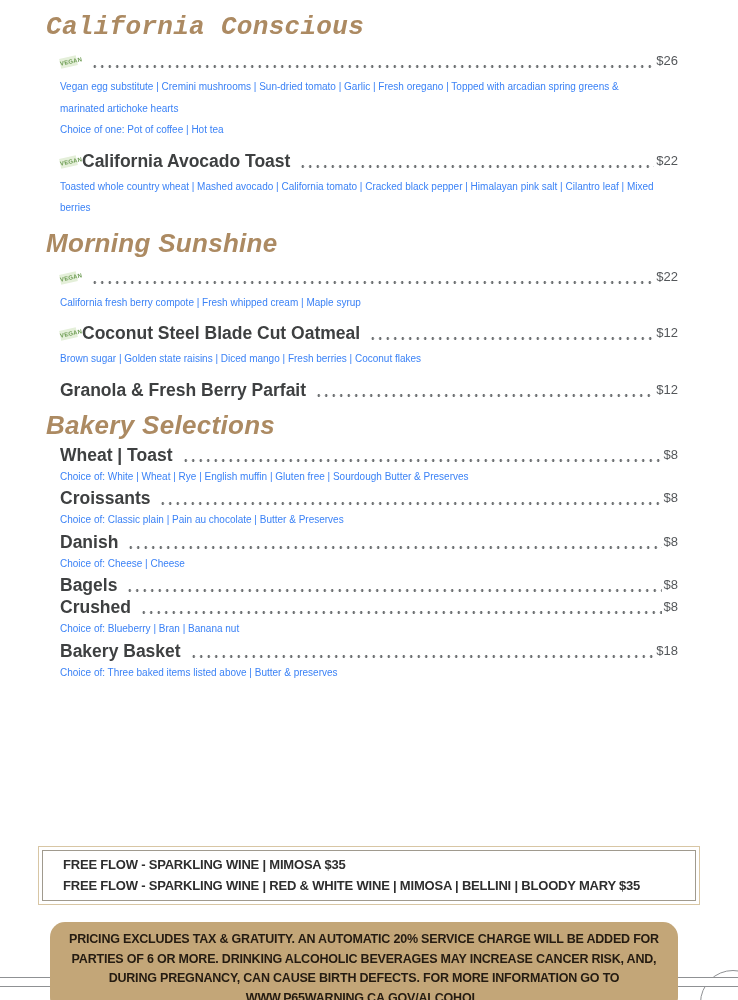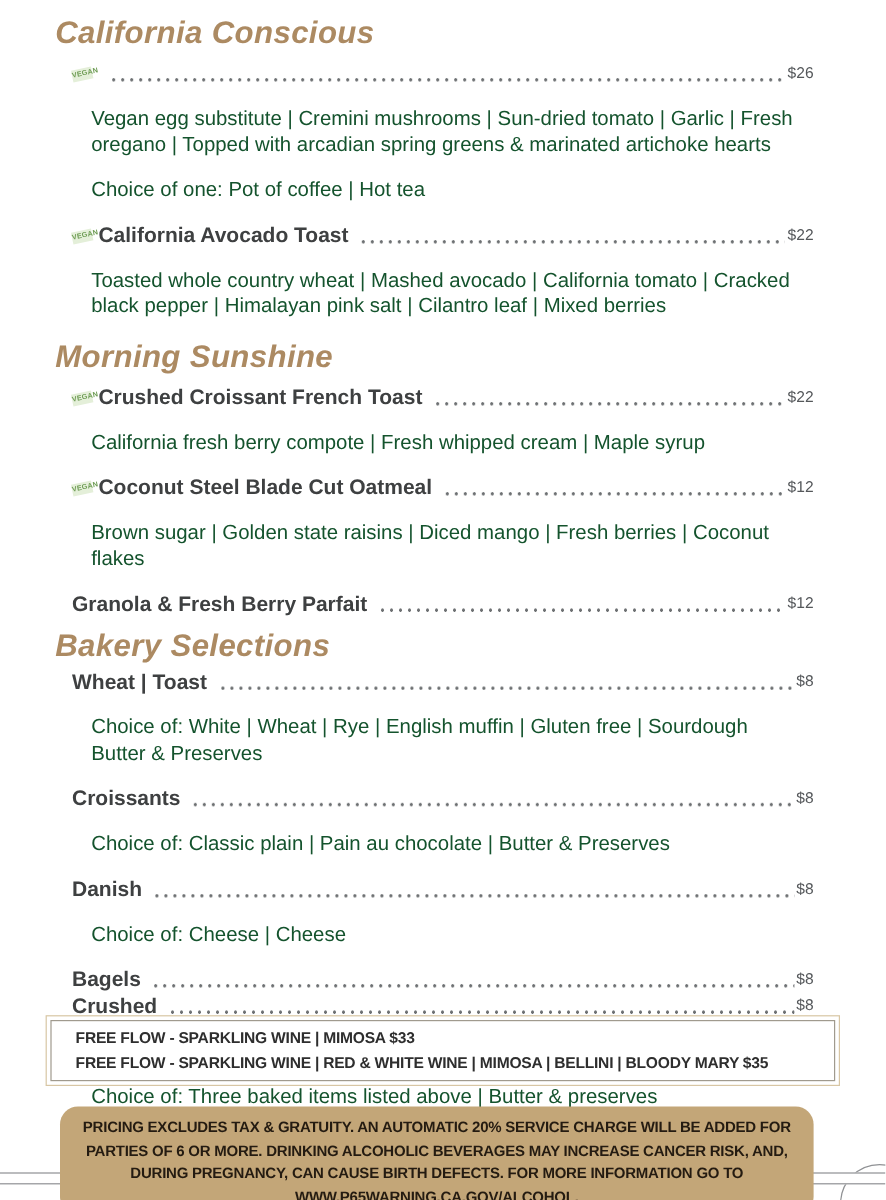--- a/index.html
+++ b/index.html
@@ -18,21 +18,21 @@
   
   .section-title {
     font-style: italic;
     font-weight: 600;
     font-size: 26px;
     line-height: 30px;
     letter-spacing: 0.3px;
     color: #ac8a62;
     margin: 8px 0 8px -14px;
   }
-  #sections > section:first-child .section-title { margin-top: 0; }
+  #sections > section:first-child .section-title { margin-top: 0; font-family: Liberation Mono, monospace; }
   #sections > section:nth-child(3) .section-title { margin-bottom: 4px; }
 
   .item { margin: 0 0 9px 0; }
   #sections > section:nth-child(3) .item { margin-bottom: 0; }
 
   .item-head {
     display: flex;
     align-items: flex-end;
     height: 22px;
     margin-bottom: 4px;
@@ -70,24 +70,24 @@
     font-weight: 700;
     line-height: 10px;
     text-align: center;
     letter-spacing: 0.2px;
     transform: rotate(-12deg);
     flex: 0 0 auto;
   }
   .item.has-vegan .vegan { display: inline-block; }
 
   .item-desc p {
-    margin: 16px;
-    font-size: 17px;
+    margin: 0;
+    font-size: 10px;
     line-height: 21.5px;
-    color: #14532d;
+    color: #3b82f6;
     max-width: 596px;
   }
 
   
   .free-flow {
     position: absolute;
     left: 38px;
     right: 38px;
     top: 846px;
     border: 1px solid #d8c6a4;
@@ -187,21 +187,20 @@
   </article>
 </div>
   </section>
 
   <section class="menu-section">
     <h2 class="section-title">Morning Sunshine</h2>
     <div class="items">
   <article class="item has-vegan">
     <div class="item-head">
       <span class="vegan">VEGAN</span>
-      <span class="item-name">Crushed Croissant French Toast</span>
       <span class="leader"></span>
       <span class="item-price">$22</span>
     </div>
     <div class="item-desc">
               <p>California fresh berry compote | Fresh whipped cream | Maple syrup</p>
             </div>
   </article>
 
   <article class="item has-vegan">
     <div class="item-head">
@@ -280,31 +279,37 @@
       <span class="item-name">Crushed</span>
       <span class="leader"></span>
       <span class="item-price">$8</span>
     </div>
     <div class="item-desc">
               <p>Choice of: Blueberry | Bran | Banana nut</p>
             </div>
   </article>
 
   <article class="item">
+    <div class="item-head">
+
+      <span class="item-name">Bakery Basket</span>
+      <span class="leader"></span>
+      <span class="item-price">$18</span>
+    </div>
     <div class="item-desc">
               <p>Choice of: Three baked items listed above | Butter &amp; preserves</p>
             </div>
   </article>
 </div>
   </section>
 </div>
 
   <aside class="free-flow">
     <div class="free-flow-inner">
-      <div class="ff-line">FREE FLOW - SPARKLING WINE | MIMOSA $33</div>
+      <div class="ff-line">FREE FLOW - SPARKLING WINE | MIMOSA $35</div>
       <div class="ff-line">FREE FLOW - SPARKLING WINE | RED &amp; WHITE WINE | MIMOSA | BELLINI | BLOODY MARY $35</div>
     </div>
   </aside>
 
   <div class="ribbon-arc"></div>
   <div class="ribbon-bar"></div>
 
   <aside class="warning">
     <p>PRICING EXCLUDES TAX &amp; GRATUITY. AN AUTOMATIC 20% SERVICE CHARGE WILL BE ADDED FOR PARTIES OF 6 OR MORE. DRINKING ALCOHOLIC BEVERAGES MAY INCREASE CANCER RISK, AND, DURING PREGNANCY, CAN CAUSE BIRTH DEFECTS. FOR MORE INFORMATION GO TO WWW.P65WARNING.CA.GOV/ALCOHOL.</p>
   </aside>

